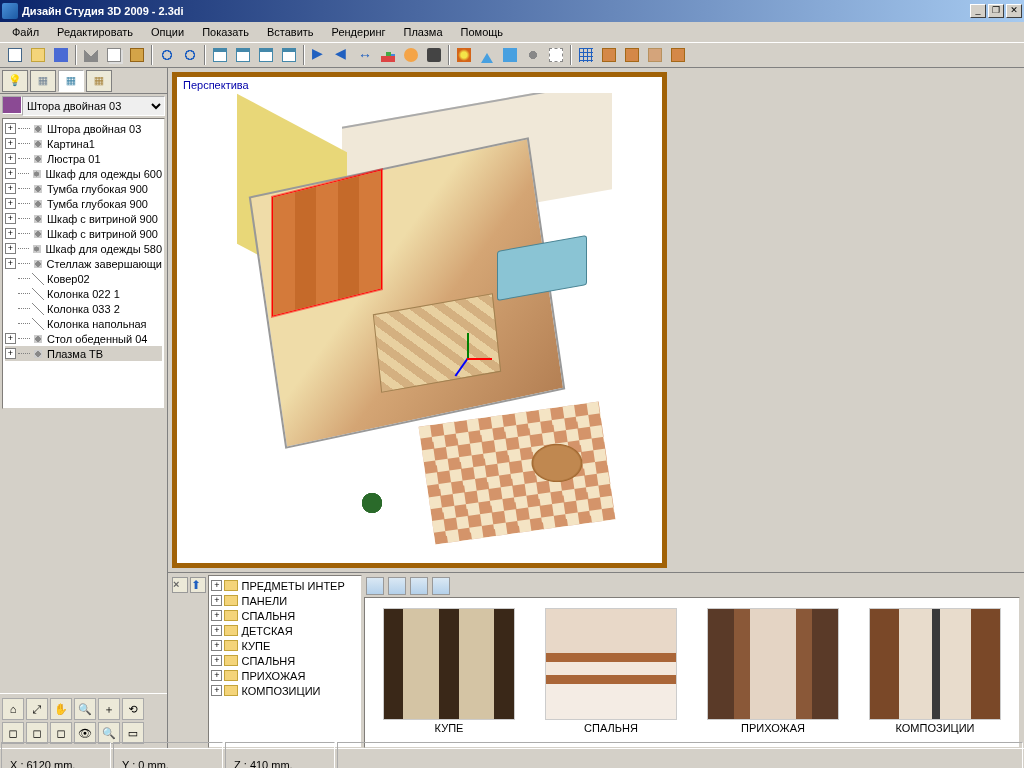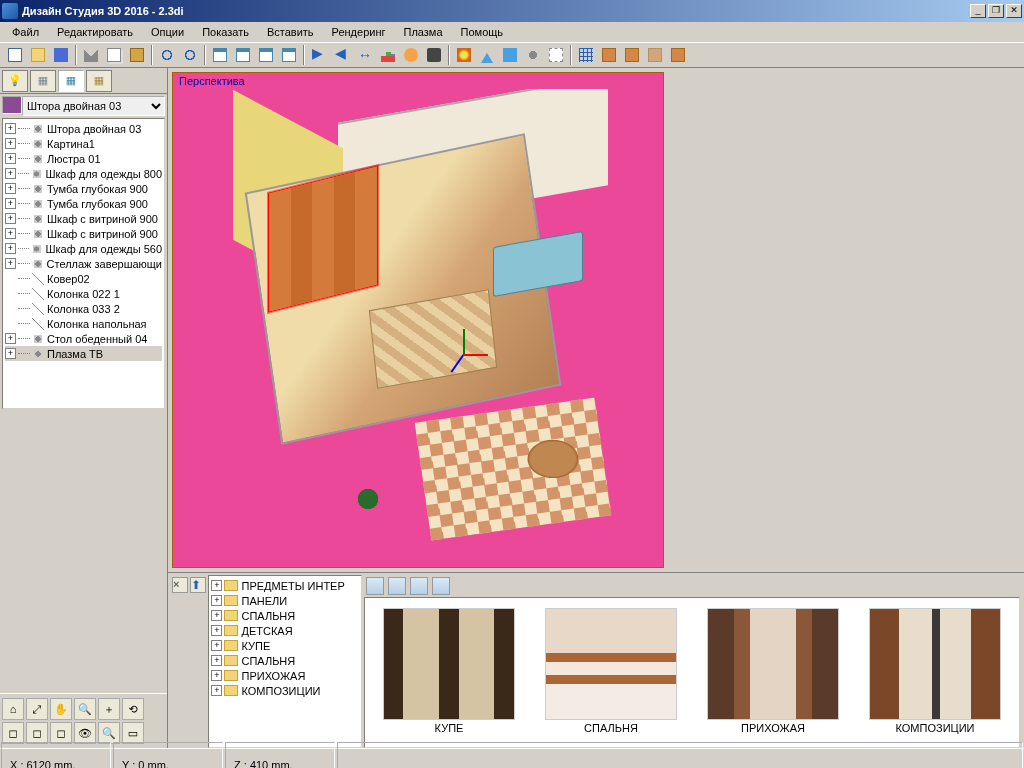--- a/index.html
+++ b/index.html
@@ -35,21 +35,21 @@
 .tree-item .ico { width: 12px; height: 12px; margin-right: 3px; }
 .tree-item.sel { background: #d4d0c8; }
 .lp-bot { padding: 4px 2px; display: flex; flex-wrap: wrap; gap: 2px; border-top: 1px solid #fff; }
 .lp-bot .tbtn { width: 22px; height: 22px; border: 1px solid #aaa; background:#ece9d8; }
 
 .center { flex: 1; display: flex; flex-direction: column; min-width: 0; }
 
 .views { flex: 1; display: flex; gap: 6px; padding: 4px; min-height: 0; }
 .view-persp { flex: 1.4; }
 .view-right { flex: 1; display: flex; flex-direction: column; gap: 6px; }
-.viewport { background: #ec4899; border: 1px solid #a16207; display: flex; flex-direction: column; position: relative; }
+.viewport { background: #ffffff; border: 5px solid #a16207; display: flex; flex-direction: column; position: relative; }
 .viewport .vtitle { padding: 2px 6px; color: #0000aa; font-size: 11px; }
 .viewport .vbody { flex: 1; position: relative; overflow: hidden; }
 
 
 .room3d { position: absolute; inset: 0; }
 .room3d .floor { position:absolute; left:90px; top:70px; width:280px; height:260px; background:linear-gradient(135deg,#efdca8 40%,#d4a574 60%,#b48054 100%); transform:skewY(-12deg) skewX(8deg); border:2px solid #999; }
 .room3d .wall-l { position:absolute; left:60px; top:30px; width:110px; height:150px; background:#e8d778; transform:skewY(28deg); }
 .room3d .wall-r { position:absolute; left:165px; top:10px; width:270px; height:110px; background:#f0e8d8; transform:skewY(-10deg); border-top:2px solid #aaa; }
 .room3d .wardrobe { position:absolute; left:95px; top:90px; width:110px; height:120px; background:linear-gradient(90deg,#d47a3a 0 20%,#c56a2a 20% 40%,#d47a3a 40% 60%,#c56a2a 60% 80%,#d47a3a 80%); transform:skewY(-14deg); border:1px solid red; outline:1px solid rgba(255,0,0,.5); }
 .room3d .rug { position:absolute; left:200px; top:210px; width:120px; height:80px; background:repeating-linear-gradient(45deg,#d4b080,#d4b080 8px,#e8d0a0 8px,#e8d0a0 16px); transform:skewY(-10deg) skewX(6deg); border:1px solid #a08050; }
@@ -127,21 +127,21 @@
 .i-x{color:#666;font-weight:bold;font-size:11px;line-height:12px;}
 .i-up{color:#2060c0;font-size:12px;}
 .ico-obj{background:radial-gradient(circle,#888 30%,transparent 32%),linear-gradient(#ccc,#ccc) center/8px 8px no-repeat;border-radius:2px;}
 .ico-leaf{background:linear-gradient(45deg,#fff 48%,#888 48% 52%,#fff 52%);}
 </style>
 </head>
 <body>
 
 <div class="titlebar">
   <div class="icon"></div>
-  <div class="title">Дизайн Студия 3D 2016 - 2.3di</div>
+  <div class="title">Дизайн Студия 3D 2009 - 2.3di</div>
   <div class="btns">
     <div class="btn">_</div>
     <div class="btn">❐</div>
     <div class="btn">✕</div>
   </div>
 </div>
 
 <div class="menubar">
   <span>Файл</span>
   <span>Редактировать</span>
@@ -285,21 +285,21 @@
         <div class="tree-item">
           <span class="exp">+</span>
           <span class="dots"></span>
           <span class="ico ico-obj"></span>
           <span>Люстра 01</span>
         </div>
         <div class="tree-item">
           <span class="exp">+</span>
           <span class="dots"></span>
           <span class="ico ico-obj"></span>
-          <span>Шкаф для одежды 800</span>
+          <span>Шкаф для одежды 600</span>
         </div>
         <div class="tree-item">
           <span class="exp">+</span>
           <span class="dots"></span>
           <span class="ico ico-obj"></span>
           <span>Тумба глубокая 900</span>
         </div>
         <div class="tree-item">
           <span class="exp">+</span>
           <span class="dots"></span>
@@ -315,21 +315,21 @@
         <div class="tree-item">
           <span class="exp">+</span>
           <span class="dots"></span>
           <span class="ico ico-obj"></span>
           <span>Шкаф с витриной 900</span>
         </div>
         <div class="tree-item">
           <span class="exp">+</span>
           <span class="dots"></span>
           <span class="ico ico-obj"></span>
-          <span>Шкаф для одежды 560</span>
+          <span>Шкаф для одежды 580</span>
         </div>
         <div class="tree-item">
           <span class="exp">+</span>
           <span class="dots"></span>
           <span class="ico ico-obj"></span>
           <span>Стеллаж завершающи</span>
         </div>
         <div class="tree-item">
           <span style="width:13px;"></span>
           <span class="dots"></span>

